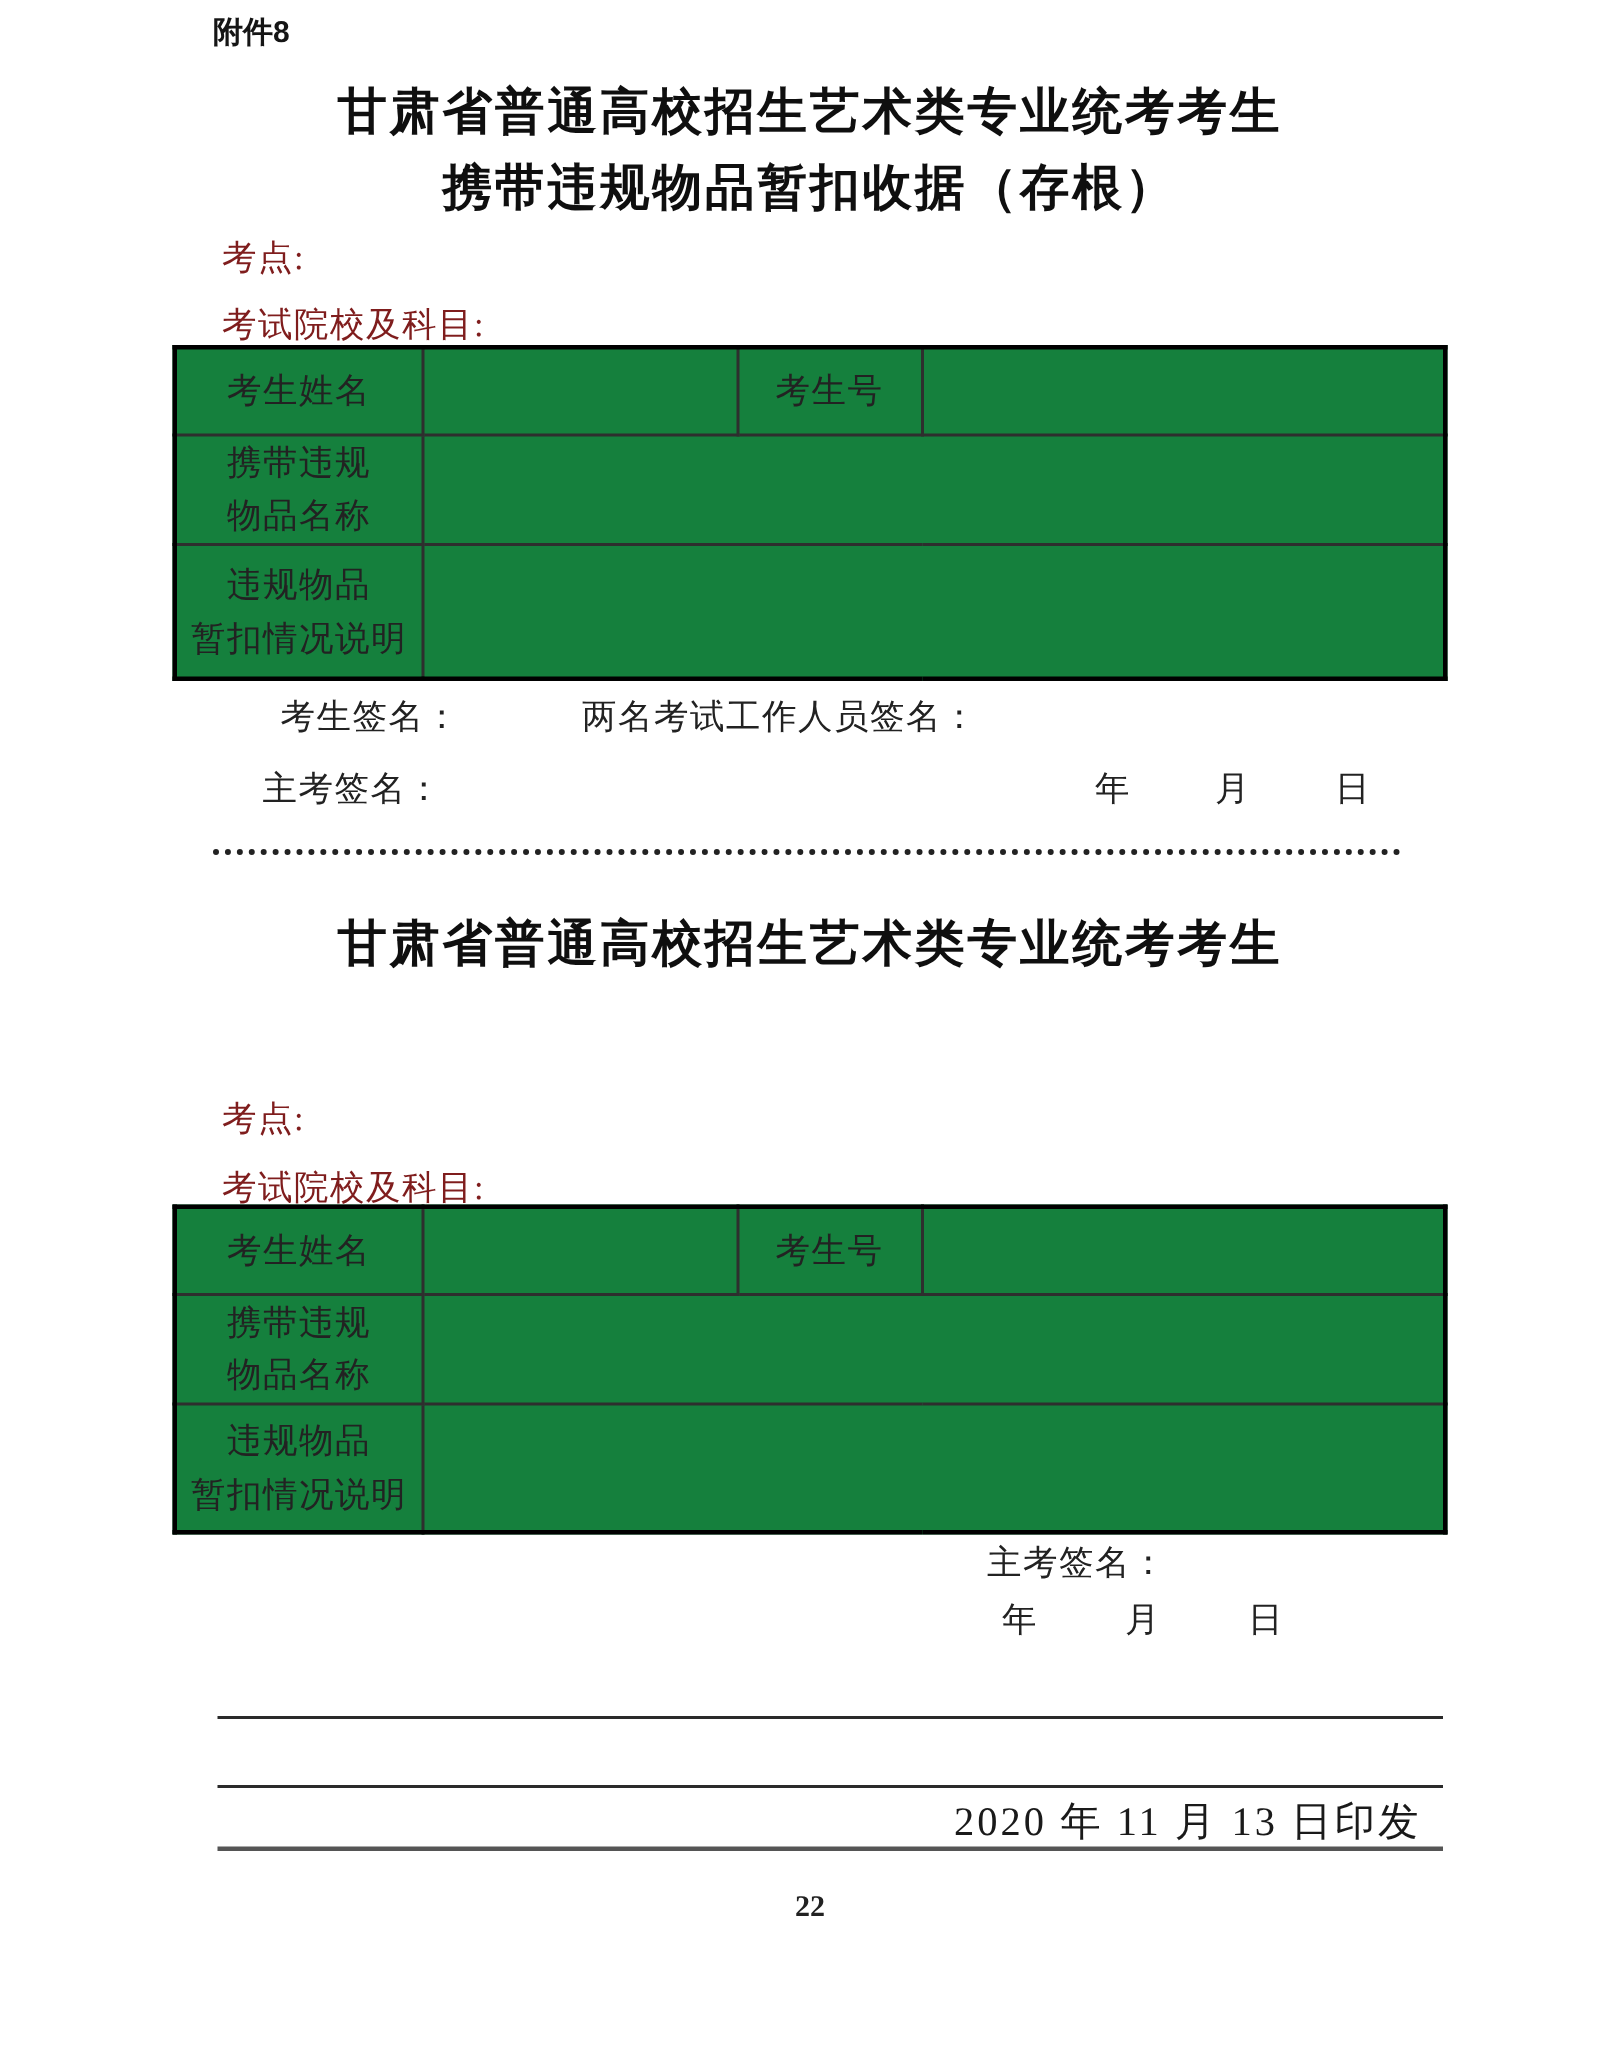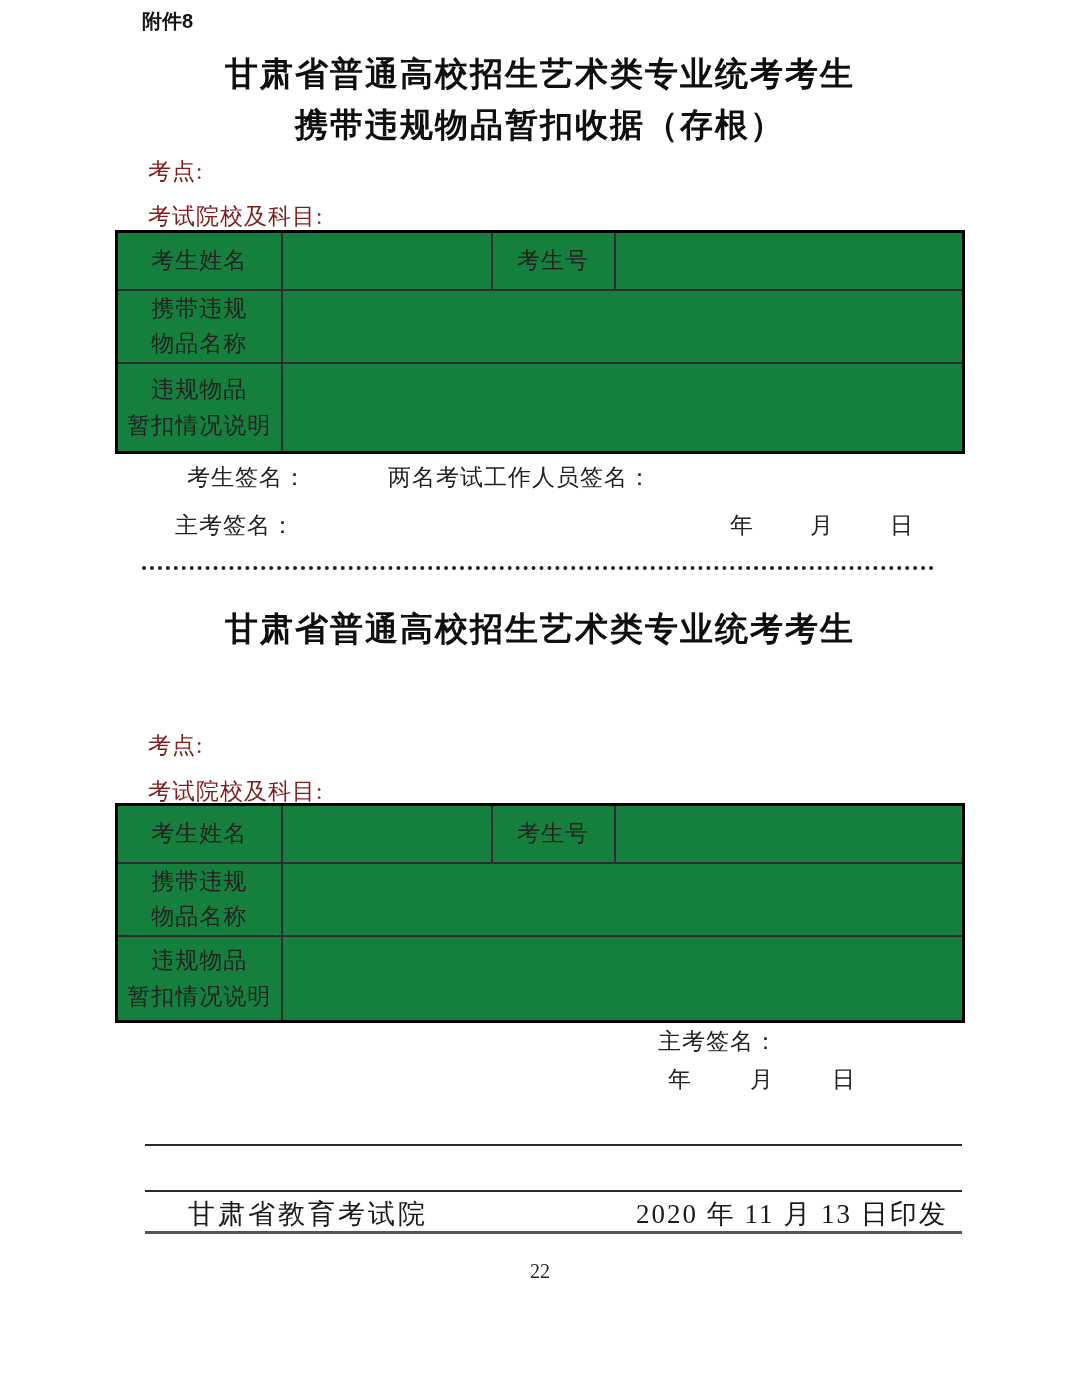--- a/index.html
+++ b/index.html
@@ -76,20 +76,21 @@
     color: #1a1a1a;
     letter-spacing: 3px;
   }
   .page-number {
     position: absolute;
     left: 0; width: 100%;
     top: 1260px;
     text-align: center;
     font-size: 20px;
     color: #222;
+    font-weight: bold;
   }
 </style>
 </head>
 <body>
 
 <div class="page">
 
   <div class="attachment">附件8</div>
 
   <div class="doc-title" style="top:52px;">甘肃省普通高校招生艺术类专业统考考生</div>
@@ -175,19 +176,18 @@
   </tbody>
     </table>
 
   <div class="sig-label" style="left:658px; top:1026px;">主考签名：</div>
   <span class="date-char" style="left:668px; top:1064px;">年</span>
   <span class="date-char" style="left:750px; top:1064px;">月</span>
   <span class="date-char" style="left:832px; top:1064px;">日</span>
 
   <div class="footer-rule rule-a"></div>
   <div class="footer-rule rule-b"></div>
-  <div class="footer-text" style="left:188px; top:1196px;">甘肃省教育考试院</div>
   <div class="footer-text" style="left:636px; top:1196px; letter-spacing:2px;">2020 年 11 月 13 日印发</div>
   <div class="footer-rule rule-c"></div>
 
   <div class="page-number">22</div>
 
 </div>
 
 </body></html>

